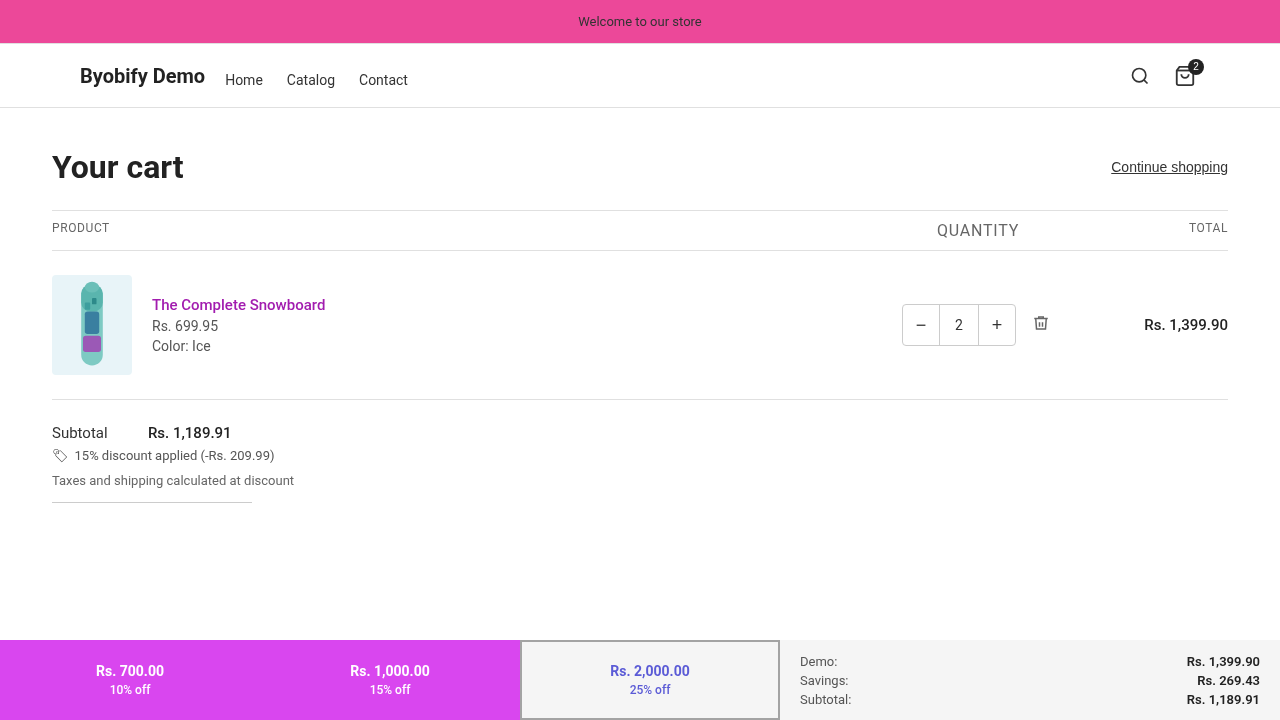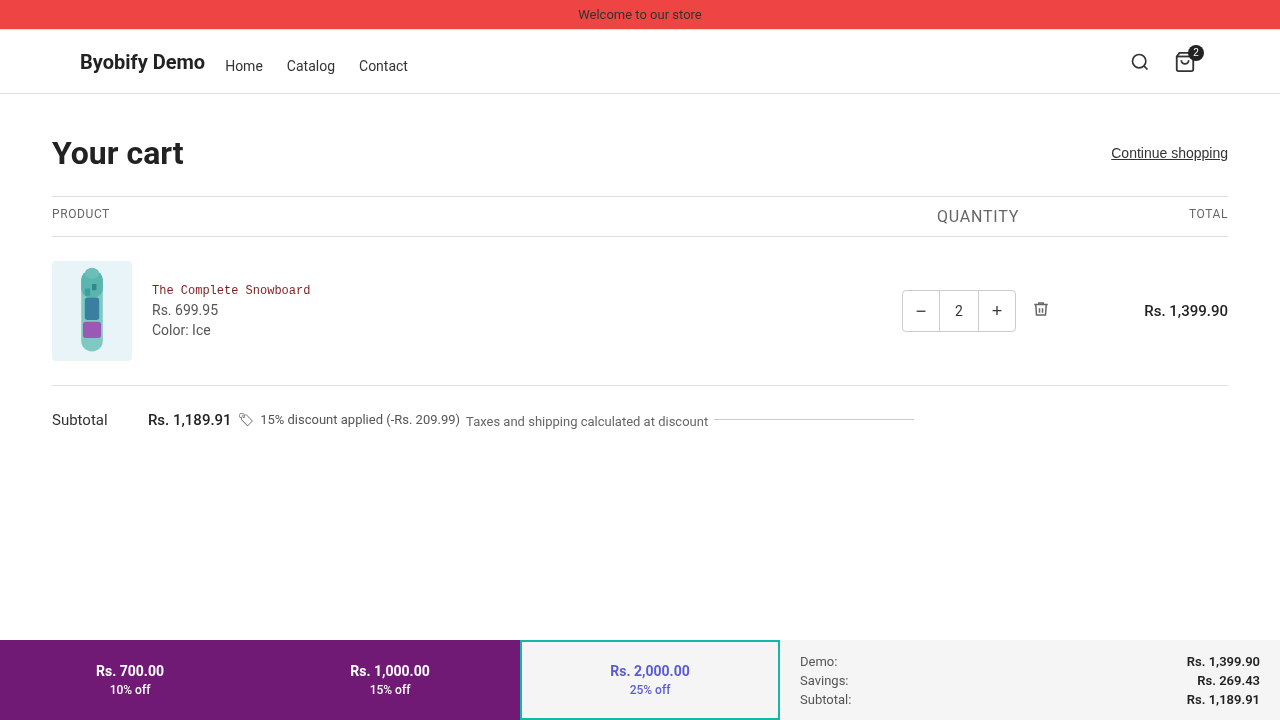--- a/index.html
+++ b/index.html
@@ -1,22 +1,22 @@
 <!DOCTYPE html>
 <html><head>
   <meta charset="utf-8">
   <style>
     * { box-sizing: border-box; margin: 0; padding: 0; }
     body { font-family: -apple-system, BlinkMacSystemFont, 'Segoe UI', Roboto, sans-serif; background: #f5f5f5; color: #333; }
 
     .announcement-bar {
-      background: #ef4444;
+      background: #ec4899;
       border-bottom: 1px solid #e0e0e0;
       text-align: center;
-      padding: 7px;
+      padding: 14px;
       font-size: 13px;
       color: #333;
     }
 
     .header {
       background: #fff;
       border-bottom: 1px solid #e0e0e0;
       padding: 0 80px;
       display: flex;
       align-items: center;
@@ -144,21 +144,21 @@
       align-items: center;
       justify-content: center;
     }
 
     .snowboard-svg {
       width: 40px;
       height: 90px;
     }
 
     .product-info { display: flex; flex-direction: column; gap: 4px; }
-    .product-name { font-size: 12px; font-weight: 500; color: #7f1d1d; font-family: Liberation Mono, monospace; }
+    .product-name { font-size: 15px; font-weight: 500; color: #a21caf; }
     .product-price { font-size: 14px; color: #555; }
     .product-variant { font-size: 14px; color: #555; }
 
     .quantity-col {
       width: 200px;
       display: flex;
       align-items: center;
       justify-content: center;
       gap: 12px;
     }
@@ -206,22 +206,22 @@
       width: 150px;
       text-align: right;
       font-size: 15px;
       font-weight: 500;
       color: #222;
     }
 
     .cart-summary {
       margin-top: 24px;
       display: flex;
-      flex-direction: row;
-      align-items: center;
+      flex-direction: column;
+      align-items: flex-start;
       gap: 6px;
     }
 
     .summary-row {
       display: flex;
       gap: 24px;
       align-items: center;
     }
 
     .summary-label { font-size: 15px; color: #333; }
@@ -262,26 +262,26 @@
       align-items: center;
       justify-content: center;
       padding: 0 20px;
       font-size: 13px;
       font-weight: 600;
       color: #fff;
       gap: 4px;
     }
 
     .tier-filled {
-      background: #701a75;
+      background: #d946ef;
     }
 
     .tier-outlined {
       background: transparent;
-      border: 2px solid #14b8a6;
+      border: 2px solid #a3a3a3;
       color: #5b5bd6;
     }
 
     .tier-1 { flex: 0 0 260px; }
     .tier-2 { flex: 0 0 260px; }
     .tier-3 { flex: 0 0 260px; }
     .tier-4 { flex: 0 0 260px; }
 
     .cart-summary-mini {
       flex: 1;

